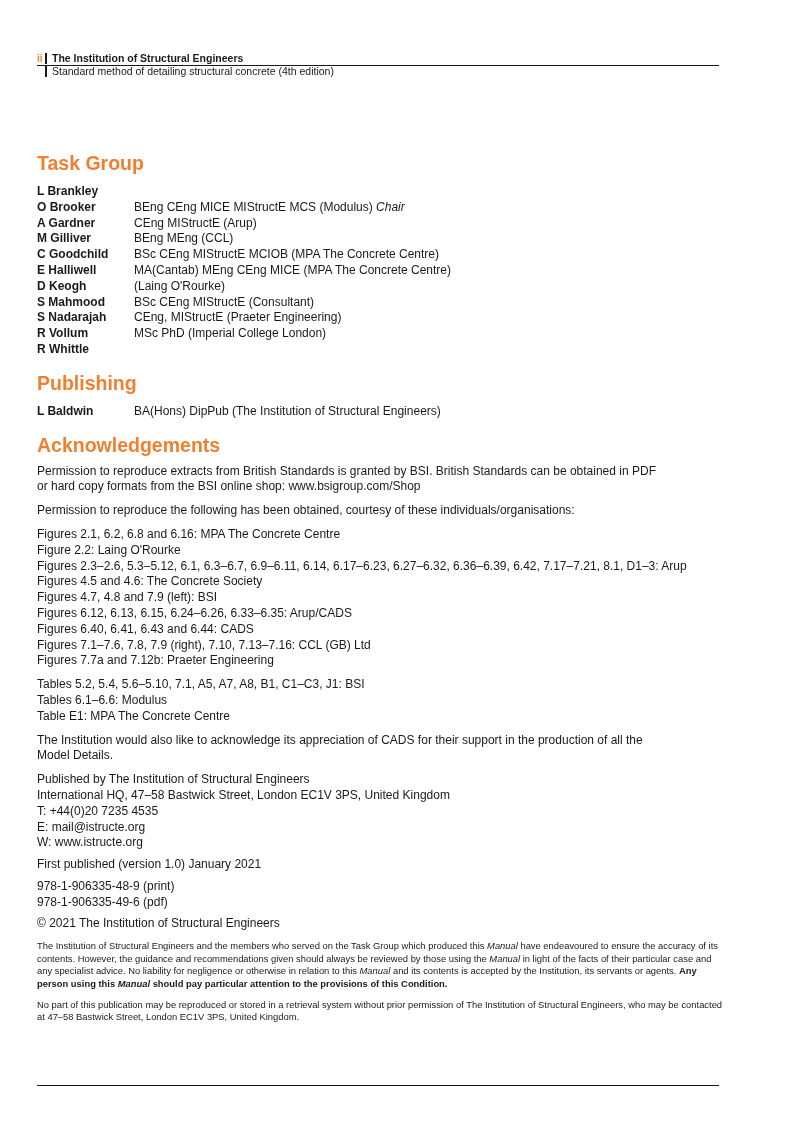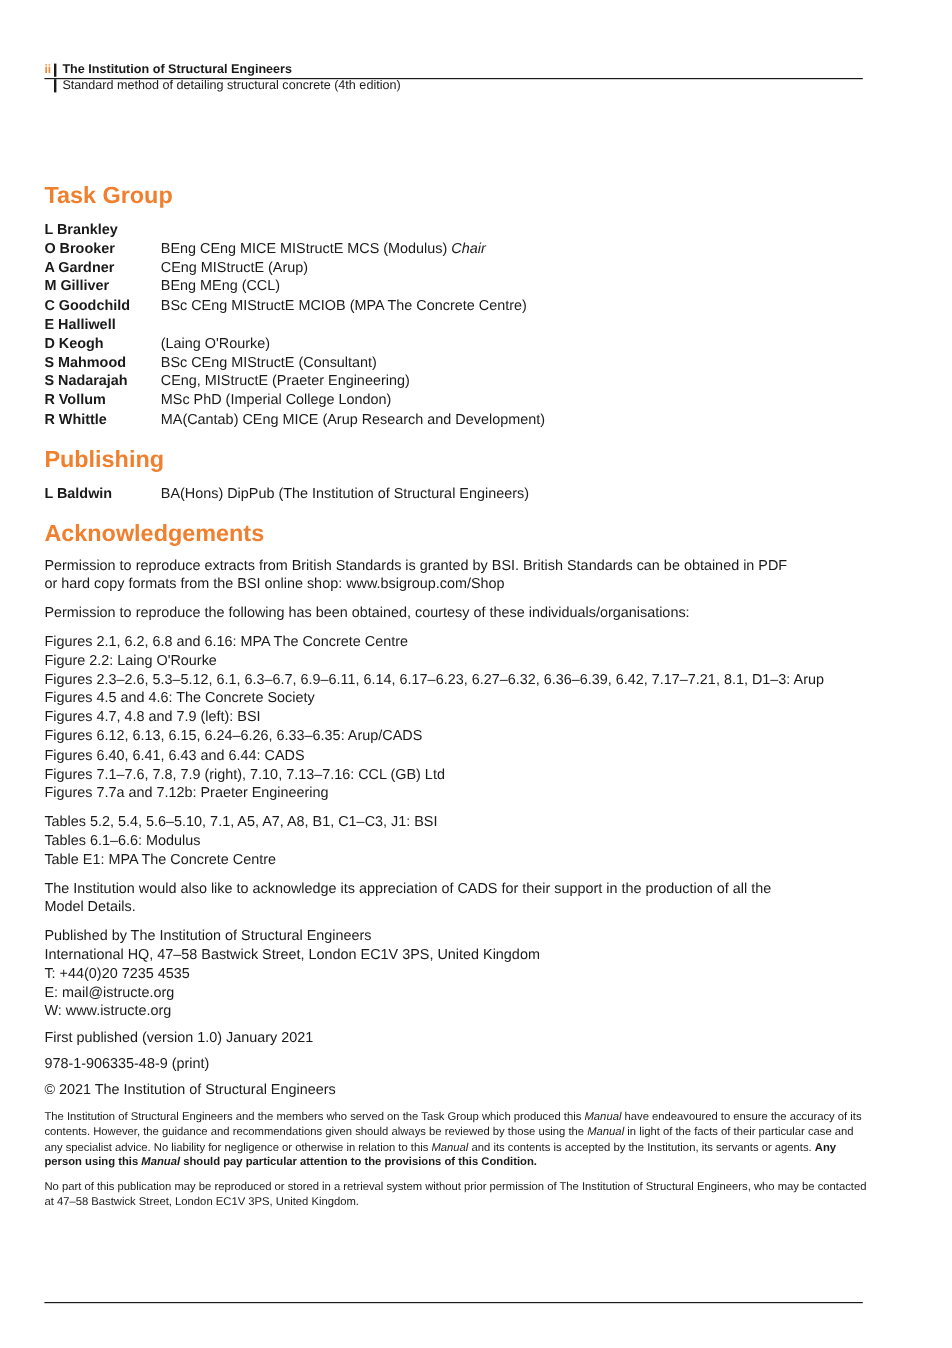--- a/index.html
+++ b/index.html
@@ -70,40 +70,40 @@
       <div class="person">
           <span class="name">M Gilliver</span>
           <span class="quals">BEng MEng (CCL)</span>
         </div>
       <div class="person">
           <span class="name">C Goodchild</span>
           <span class="quals">BSc CEng MIStructE MCIOB (MPA The Concrete Centre)</span>
         </div>
       <div class="person">
           <span class="name">E Halliwell</span>
+          <span class="quals">MA(Cantab) MEng CEng MICE (MPA The Concrete Centre)</span>
         </div>
       <div class="person">
           <span class="name">D Keogh</span>
           <span class="quals">(Laing O'Rourke)</span>
         </div>
       <div class="person">
           <span class="name">S Mahmood</span>
           <span class="quals">BSc CEng MIStructE (Consultant)</span>
         </div>
       <div class="person">
           <span class="name">S Nadarajah</span>
           <span class="quals">CEng, MIStructE (Praeter Engineering)</span>
         </div>
       <div class="person">
           <span class="name">R Vollum</span>
           <span class="quals">MSc PhD (Imperial College London)</span>
         </div>
       <div class="person">
           <span class="name">R Whittle</span>
-          <span class="quals">MA(Cantab) CEng MICE (Arup Research and Development)</span>
         </div>
     </div>
 
     <div class="gap-task-pub"></div>
 
     <h2 class="section">Publishing</h2>
     <div class="people">
       <div class="person">
           <span class="name">L Baldwin</span>
           <span class="quals">BA(Hons) DipPub (The Institution of Structural Engineers)</span>
@@ -154,20 +154,21 @@
       <p>International HQ, 47–58 Bastwick Street, London EC1V 3PS, United Kingdom</p>
       <p>T: +44(0)20 7235 4535</p>
       <p>E: mail@istructe.org</p>
       <p>W: www.istructe.org</p>
     </div>
     <div style="height:6px"></div>
     <p>First published (version 1.0) January 2021</p>
     <div style="height:6px"></div>
     <div class="lines">
       <p>978-1-906335-48-9 (print)</p>
+      <p>978-1-906335-49-6 (pdf)</p>
     </div>
     <div style="height:6px"></div>
     <p>© 2021 The Institution of Structural Engineers</p>
     <div style="height:8px"></div>
 
     <div class="small">
       <p><span>The Institution of Structural Engineers and the members who served on the Task Group which produced this </span><em>Manual</em><span> have endeavoured to ensure the accuracy of its contents. However, the guidance and recommendations given should always be reviewed by those using the </span><em>Manual</em><span> in light of the facts of their particular case and any specialist advice. No liability for negligence or otherwise in relation to this </span><em>Manual</em><span> and its contents is accepted by the Institution, its servants or agents. </span><strong><span>Any person using this </span><em>Manual</em><span> should pay particular attention to the provisions of this Condition.</span></strong></p>
       <div style="height:8px"></div>
       <p>No part of this publication may be reproduced or stored in a retrieval system without prior permission of The Institution of Structural Engineers, who may be contacted at 47–58 Bastwick Street, London EC1V 3PS, United Kingdom.</p>
     </div>

